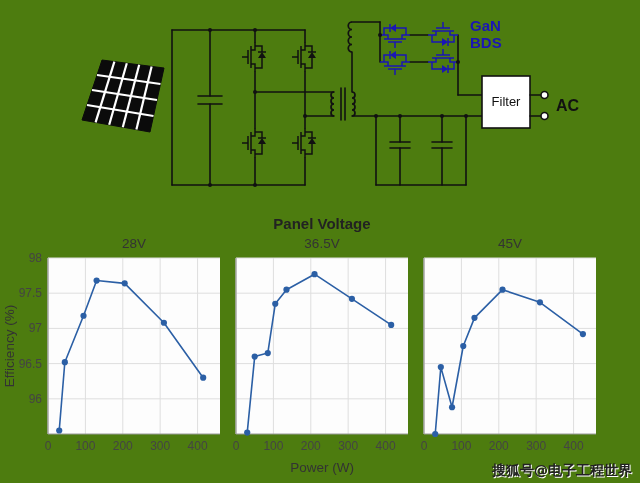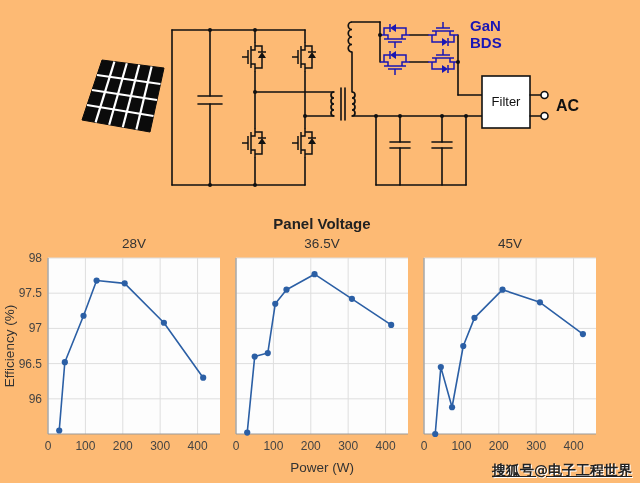--- a/index.html
+++ b/index.html
@@ -1,16 +1,16 @@
 <!DOCTYPE html>
 <html><head>
 <meta charset="utf-8">
 <style>
   html,body{margin:0;padding:0;background:#fbfbfb;}
-  .page{position:relative;width:640px;height:483px;background:#fdba74;overflow:hidden;
+  .page{position:relative;width:640px;height:483px;background:#4d7c0f;overflow:hidden;
         font-family:"Liberation Sans","DejaVu Sans",sans-serif;}
   svg{display:block;}
   
   .w{stroke:#111;stroke-width:1.6;fill:none;stroke-linecap:round;}
   .coil{stroke:#111;stroke-width:1.7;fill:none;}
   .dot{fill:#111;stroke:none;}
   .term{fill:#fff;stroke:#111;stroke-width:1.6;}
   .fbox{fill:#fff;stroke:#111;stroke-width:1.6;}
   .pgrid{stroke:#fff;stroke-width:2.2;}
   .ganlabel{font:bold 15px "Liberation Sans",sans-serif;fill:#1a16b5;}
@@ -18,21 +18,21 @@
   .aclabel{font:bold 16px "Liberation Sans",sans-serif;fill:#111;}
   
   .ctitle{font:bold 15px "Liberation Sans",sans-serif;fill:#222;text-anchor:middle;}
   .clab{font:13.5px "Liberation Sans",sans-serif;fill:#333;text-anchor:middle;}
   .plabel{font:13.5px "Liberation Sans",sans-serif;fill:#333;text-anchor:middle;}
   .tick{font:12px "Liberation Sans",sans-serif;fill:#444;text-anchor:middle;}
   .ytick{text-anchor:end;}
   .grid{stroke:#dedede;stroke-width:1;}
   .axis{stroke:#9a9a9a;stroke-width:1.2;fill:none;}
   .watermark{position:absolute;right:8px;bottom:3px;font:bold 14px "DejaVu Sans","Liberation Sans",sans-serif;
-             color:#222;text-shadow:1px 1px 0 #fff;text-decoration:underline;}
+             color:#222;text-shadow:1px 1px 0 #fff;}
 </style>
 </head>
 <body>
 
 <div class="page">
 
   <svg class="circuit" width="640" height="214" viewBox="0 0 640 214">
     <defs>
       <g id="fet" stroke-width="1.5">
         <path d="M10,0 V8 H6" stroke="currentColor" fill="none"></path>

